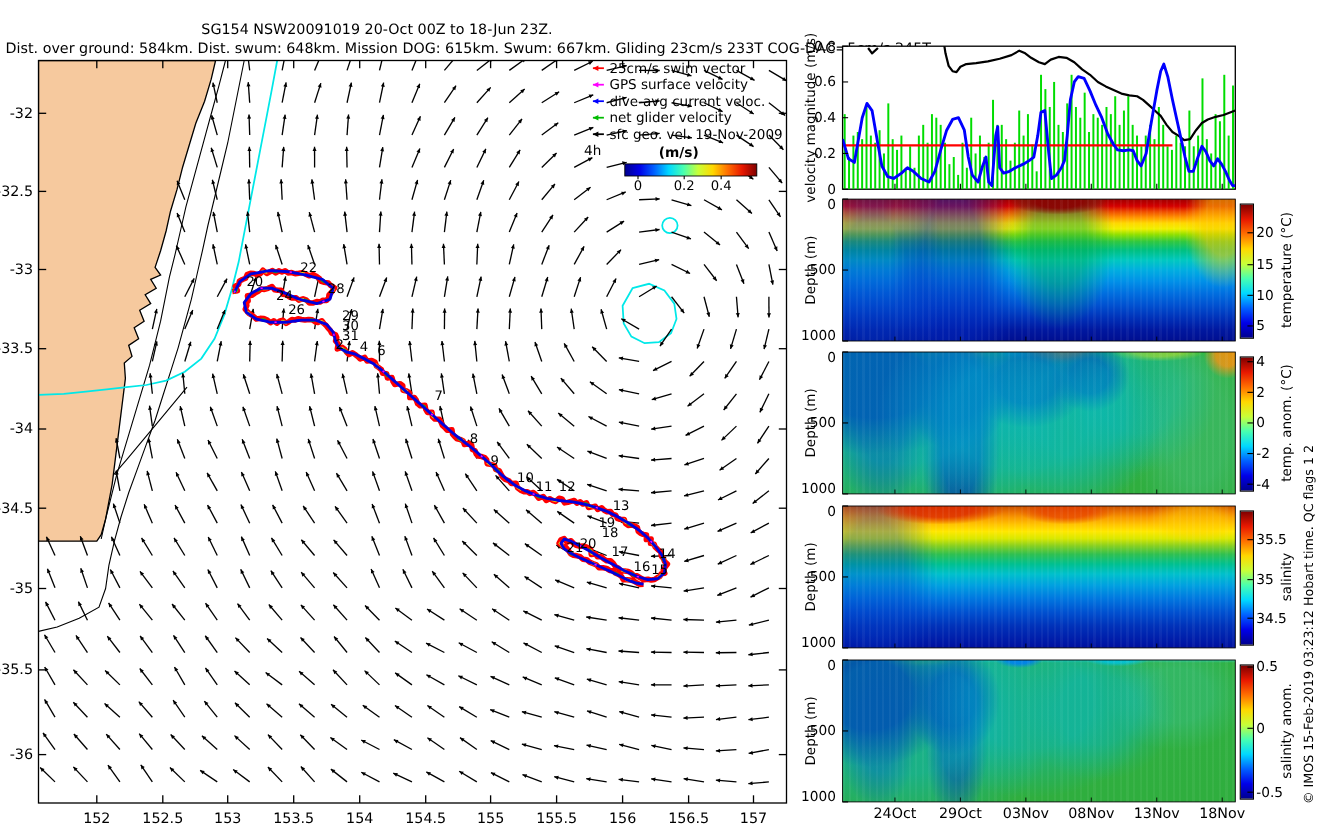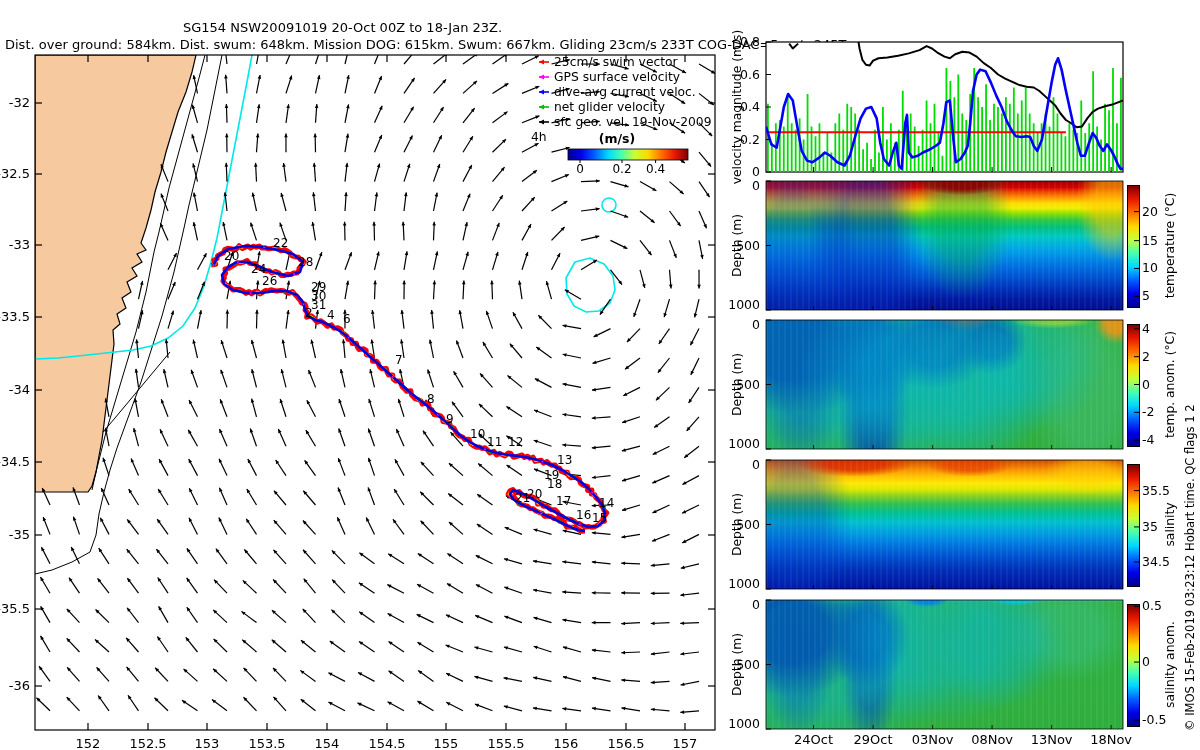--- a/index.html
+++ b/index.html
@@ -10,21 +10,21 @@
   .heat{position:absolute;}
   .cbar{position:absolute;border:1px solid #000;}
   .watermark{position:absolute;font-size:11.5px;white-space:nowrap;
              transform:rotate(-90deg);transform-origin:0 0;}
   svg text{font-family:"DejaVu Sans","Liberation Sans",sans-serif;}
 </style>
 </head>
 <body>
 
 <div id="root">
-  <div class="abs title-line" style="left:183px;top:20px;">SG154 NSW20091019 20-Oct 00Z to 18-Jan 23Z.</div>
+  <div class="abs title-line" style="left:183px;top:20px;">SG154 NSW20091019 20-Oct 00Z to 18-Jun 23Z.</div>
   <div class="abs title-line" style="left:5px;top:37px;">Dist. over ground: 584km. Dist. swum: 648km. Mission DOG: 615km. Swum: 667km. Gliding 23cm/s 233T COG-DAC=5cm/s 245T</div>
   <div class="abs" style="left:48px;top:684px;font-size:12.5px;">isobaths: 0  200  1000m</div>
 
   <div class="heat" id="heat-0" style="left: 766px; top: 181px; width: 357px; height: 129px; background: repeating-linear-gradient(90deg, rgba(255, 255, 255, 0.05) 0px, rgba(255, 255, 255, 0.05) 2px, rgba(0, 0, 0, 0) 2px, rgba(0, 0, 0, 0) 6px), radial-gradient(60px 16px at 55% 2%, rgba(140, 0, 0, 0.9) 0%, rgba(140, 0, 0, 0.9) 35%, rgba(255, 255, 255, 0) 72%), radial-gradient(90px 160px at 8% 55%, rgba(0, 60, 200, 0.45) 0%, rgba(0, 60, 200, 0.45) 35%, rgba(255, 255, 255, 0) 72%), radial-gradient(80px 200px at 28% 52%, rgba(0, 40, 190, 0.5) 0%, rgba(0, 40, 190, 0.5) 35%, rgba(255, 255, 255, 0) 72%), radial-gradient(70px 110px at 55% 30%, rgba(0, 170, 80, 0.45) 0%, rgba(0, 170, 80, 0.45) 35%, rgba(255, 255, 255, 0) 72%), radial-gradient(50px 80px at 97% 18%, rgba(255, 200, 0, 0.55) 0%, rgba(255, 200, 0, 0.55) 35%, rgba(255, 255, 255, 0) 72%), linear-gradient(rgb(160, 0, 0) 0%, rgb(212, 0, 0) 5%, rgb(240, 80, 0) 9%, rgb(255, 149, 0) 13%, rgb(255, 216, 0) 17%, rgb(240, 240, 0) 21%, rgb(144, 224, 0) 25%, rgb(48, 200, 64) 30%, rgb(0, 192, 128) 36%, rgb(0, 200, 192) 43%, rgb(0, 174, 224) 50%, rgb(0, 144, 232) 58%, rgb(0, 112, 224) 66%, rgb(0, 80, 208) 75%, rgb(0, 48, 184) 84%, rgb(0, 24, 160) 92%, rgb(0, 14, 144) 100%);"></div>
   <div class="heat" id="heat-1" style="left: 766px; top: 320px; width: 357px; height: 129px; background: repeating-linear-gradient(90deg, rgba(255, 255, 255, 0.05) 0px, rgba(255, 255, 255, 0.05) 2px, rgba(0, 0, 0, 0) 2px, rgba(0, 0, 0, 0) 6px), radial-gradient(220px 160px at 15% 35%, rgba(0, 180, 220, 0.5) 0%, rgba(0, 180, 220, 0.5) 35%, rgba(255, 255, 255, 0) 72%), radial-gradient(180px 140px at 45% 45%, rgba(0, 190, 210, 0.45) 0%, rgba(0, 190, 210, 0.45) 35%, rgba(255, 255, 255, 0) 72%), radial-gradient(120px 120px at 60% 40%, rgba(0, 180, 210, 0.35) 0%, rgba(0, 180, 210, 0.35) 35%, rgba(255, 255, 255, 0) 72%), radial-gradient(100px 100px at 75% 30%, rgba(0, 190, 215, 0.3) 0%, rgba(0, 190, 215, 0.3) 35%, rgba(255, 255, 255, 0) 72%), radial-gradient(80px 140px at 90% 55%, rgba(80, 200, 160, 0.3) 0%, rgba(80, 200, 160, 0.3) 35%, rgba(255, 255, 255, 0) 72%), radial-gradient(150px 90px at 8% 22%, rgba(0, 10, 140, 0.92) 0%, rgba(0, 10, 140, 0.92) 35%, rgba(255, 255, 255, 0) 72%), radial-gradient(60px 120px at 10% 45%, rgba(0, 30, 160, 0.5) 0%, rgba(0, 30, 160, 0.5) 35%, rgba(255, 255, 255, 0) 72%), radial-gradient(70px 80px at 29% 25%, rgba(0, 10, 140, 0.92) 0%, rgba(0, 10, 140, 0.92) 35%, rgba(255, 255, 255, 0) 72%), radial-gradient(50px 160px at 30% 60%, rgba(0, 20, 150, 0.75) 0%, rgba(0, 20, 150, 0.75) 35%, rgba(255, 255, 255, 0) 72%), radial-gradient(80px 60px at 47% 20%, rgba(0, 10, 140, 0.88) 0%, rgba(0, 10, 140, 0.88) 35%, rgba(255, 255, 255, 0) 72%), radial-gradient(50px 45px at 63% 17%, rgba(0, 10, 140, 0.85) 0%, rgba(0, 10, 140, 0.85) 35%, rgba(255, 255, 255, 0) 72%), radial-gradient(40px 12px at 30% 0%, rgba(220, 220, 0, 0.9) 0%, rgba(220, 220, 0, 0.9) 35%, rgba(255, 255, 255, 0) 72%), radial-gradient(50px 16px at 55% 0%, rgba(230, 100, 0, 0.95) 0%, rgba(230, 100, 0, 0.95) 35%, rgba(255, 255, 255, 0) 72%), radial-gradient(60px 12px at 80% 0%, rgba(200, 220, 0, 0.8) 0%, rgba(200, 220, 0, 0.8) 35%, rgba(255, 255, 255, 0) 72%), radial-gradient(30px 30px at 98% 2%, rgba(255, 140, 0, 0.9) 0%, rgba(255, 140, 0, 0.9) 35%, rgba(255, 255, 255, 0) 72%), radial-gradient(30px 10px at 45% 0%, rgba(0, 200, 220, 0.8) 0%, rgba(0, 200, 220, 0.8) 35%, rgba(255, 255, 255, 0) 72%), linear-gradient(rgb(40, 184, 48) 0%, rgb(47, 176, 64) 4%, rgb(47, 174, 62) 100%);"></div>
   <div class="heat" id="heat-2" style="left: 766px; top: 460px; width: 357px; height: 129px; background: repeating-linear-gradient(90deg, rgba(255, 255, 255, 0.05) 0px, rgba(255, 255, 255, 0.05) 2px, rgba(0, 0, 0, 0) 2px, rgba(0, 0, 0, 0) 6px), radial-gradient(80px 18px at 25% 3%, rgba(220, 40, 0, 0.8) 0%, rgba(220, 40, 0, 0.8) 35%, rgba(255, 255, 255, 0) 72%), radial-gradient(60px 16px at 57% 4%, rgba(230, 60, 0, 0.7) 0%, rgba(230, 60, 0, 0.7) 35%, rgba(255, 255, 255, 0) 72%), radial-gradient(60px 30px at 90% 10%, rgba(255, 210, 0, 0.5) 0%, rgba(255, 210, 0, 0.5) 35%, rgba(255, 255, 255, 0) 72%), radial-gradient(80px 150px at 8% 50%, rgba(0, 60, 200, 0.35) 0%, rgba(0, 60, 200, 0.35) 35%, rgba(255, 255, 255, 0) 72%), linear-gradient(rgb(200, 80, 0) 0%, rgb(232, 112, 0) 4%, rgb(248, 152, 0) 8%, rgb(255, 196, 0) 13%, rgb(255, 232, 0) 18%, rgb(216, 232, 0) 23%, rgb(136, 208, 32) 28%, rgb(48, 192, 80) 34%, rgb(0, 192, 144) 41%, rgb(0, 192, 204) 48%, rgb(0, 160, 224) 56%, rgb(0, 120, 224) 65%, rgb(0, 80, 208) 75%, rgb(0, 48, 184) 85%, rgb(0, 16, 160) 100%);"></div>
   <div class="heat" id="heat-3" style="left: 766px; top: 600px; width: 357px; height: 129px; background: repeating-linear-gradient(90deg, rgba(255, 255, 255, 0.05) 0px, rgba(255, 255, 255, 0.05) 2px, rgba(0, 0, 0, 0) 2px, rgba(0, 0, 0, 0) 6px), radial-gradient(200px 150px at 15% 40%, rgba(0, 180, 220, 0.45) 0%, rgba(0, 180, 220, 0.45) 35%, rgba(255, 255, 255, 0) 72%), radial-gradient(160px 120px at 48% 30%, rgba(0, 185, 215, 0.4) 0%, rgba(0, 185, 215, 0.4) 35%, rgba(255, 255, 255, 0) 72%), radial-gradient(100px 90px at 65% 35%, rgba(0, 180, 210, 0.3) 0%, rgba(0, 180, 210, 0.3) 35%, rgba(255, 255, 255, 0) 72%), radial-gradient(90px 70px at 85% 25%, rgba(60, 200, 180, 0.3) 0%, rgba(60, 200, 180, 0.3) 35%, rgba(255, 255, 255, 0) 72%), radial-gradient(110px 90px at 7% 25%, rgba(0, 10, 140, 0.9) 0%, rgba(0, 10, 140, 0.9) 35%, rgba(255, 255, 255, 0) 72%), radial-gradient(50px 100px at 9% 50%, rgba(0, 40, 170, 0.45) 0%, rgba(0, 40, 170, 0.45) 35%, rgba(255, 255, 255, 0) 72%), radial-gradient(60px 70px at 28% 28%, rgba(0, 10, 140, 0.85) 0%, rgba(0, 10, 140, 0.85) 35%, rgba(255, 255, 255, 0) 72%), radial-gradient(40px 110px at 29% 55%, rgba(0, 30, 160, 0.55) 0%, rgba(0, 30, 160, 0.55) 35%, rgba(255, 255, 255, 0) 72%), radial-gradient(30px 10px at 45% 0%, rgba(0, 80, 255, 0.9) 0%, rgba(0, 80, 255, 0.9) 35%, rgba(255, 255, 255, 0) 72%), radial-gradient(40px 8px at 70% 0%, rgba(0, 200, 230, 0.8) 0%, rgba(0, 200, 230, 0.8) 35%, rgba(255, 255, 255, 0) 72%), radial-gradient(50px 8px at 20% 0%, rgba(100, 220, 0, 0.6) 0%, rgba(100, 220, 0, 0.6) 35%, rgba(255, 255, 255, 0) 72%), linear-gradient(rgb(48, 200, 160) 0%, rgb(47, 176, 64) 2%, rgb(47, 174, 62) 100%);"></div>
 
   <div class="cbar" id="cbar-0" style="left: 1127px; top: 185px; width: 11px; height: 121px; background: linear-gradient(rgb(127, 0, 0) 0%, rgb(232, 24, 0) 11.1111%, rgb(255, 112, 0) 22.2222%, rgb(255, 216, 0) 33.3333%, rgb(200, 255, 56) 44.4444%, rgb(72, 255, 176) 55.5556%, rgb(0, 216, 255) 66.6667%, rgb(0, 96, 255) 77.7778%, rgb(0, 0, 232) 88.8889%, rgb(0, 0, 143) 100%);"></div>
   <div class="cbar" id="cbar-1" style="left: 1127px; top: 324px; width: 11px; height: 121px; background: linear-gradient(rgb(127, 0, 0) 0%, rgb(232, 24, 0) 11.1111%, rgb(255, 112, 0) 22.2222%, rgb(255, 216, 0) 33.3333%, rgb(200, 255, 56) 44.4444%, rgb(72, 255, 176) 55.5556%, rgb(0, 216, 255) 66.6667%, rgb(0, 96, 255) 77.7778%, rgb(0, 0, 232) 88.8889%, rgb(0, 0, 143) 100%);"></div>

